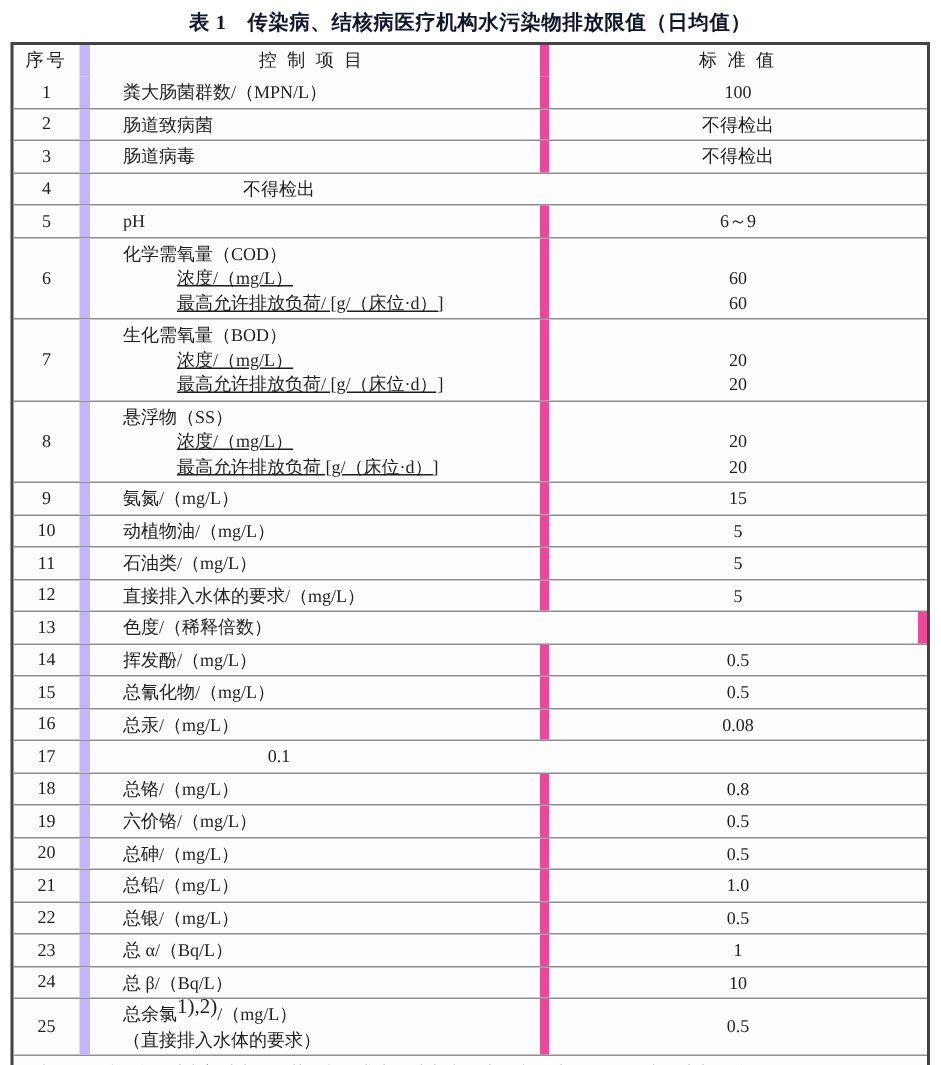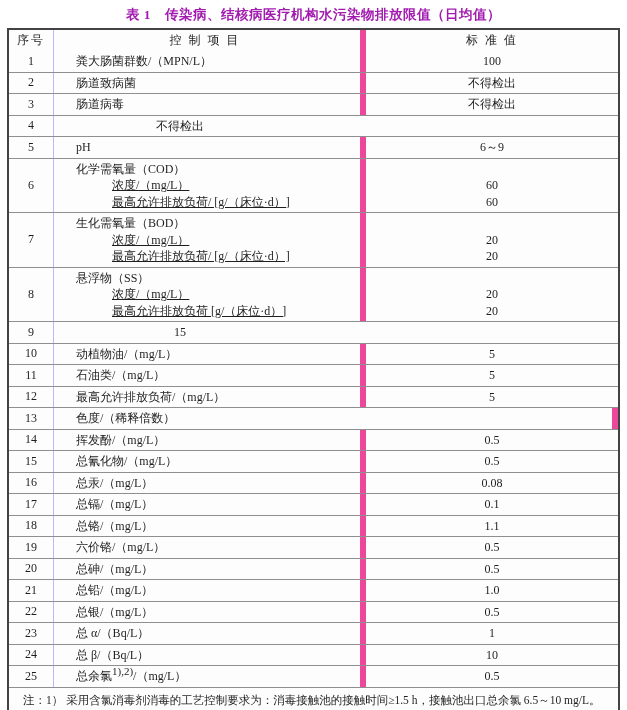--- a/index.html
+++ b/index.html
@@ -3,49 +3,49 @@
 <meta charset="utf-8">
 <style>
   html,body{margin:0;padding:0;}
   body{
     width:627px;height:710px;overflow:hidden;background:#ffffff;
     font-family:"Liberation Serif","DejaVu Serif",serif;color:#1f1f1f;
   }
   .page{padding-top:3px;}
   .doc-title{
     text-align:center;font-weight:bold;font-size:13.5px;letter-spacing:0.5px;
-    padding:3px 0 4px 0;color:#a21caf;
+    padding:3px 0 4px 0;color:#0f172a;
   }
   .std-table{
     margin:0 7px;border:2px solid #434343;background:#fdfdfd;
   }
   .t-row{display:flex;border-top:1px solid #8f8f8f;min-height:20px;}
   .t-row:first-child{border-top:none;}
   .c-no{
-    width:44px;flex:none;border-right:1px solid #c4b5fd;
+    width:44px;flex:none;border-right:7px solid #c4b5fd;
     display:flex;align-items:center;justify-content:center;
     font-size:12px;
   }
   .c-item{
     flex:1;border-right:6px solid #ec4899;
     display:flex;flex-direction:column;justify-content:center;
     padding:2px 4px 2px 0;font-size:12px;
   }
   .c-val{
     width:252px;flex:none;
     display:flex;flex-direction:column;justify-content:center;align-items:center;
     text-align:center;padding:2px 0;font-size:12px;
   }
   .line{line-height:16.5px;white-space:nowrap;}
   .ind0{padding-left:22px;}
   .ind1{padding-left:58px;text-decoration:underline;}
   .hdr .c-no,.hdr .c-item,.hdr .c-val{justify-content:center;align-items:center;text-align:center;}
   .hdr{min-height:21px;}
   .hdr .hline{letter-spacing:2px;line-height:17px;font-size:12px;}
-  sup{font-size:11px;line-height:0;}
+  sup{font-size:14px;line-height:0;}
   .note{
     border-top:1px solid #8f8f8f;padding:4px 10px 4px 14px;font-size:11.5px;
   }
   .note-line{line-height:17px;display:flex;}
   .note-label{flex:none;}
 </style>
 </head>
 <body>
 
 <div class="page">
@@ -141,20 +141,23 @@
             <div class="line ind1">最高允许排放负荷 [g/（床位·d）]</div>
           </div>
           <div class="c-val">
             <div class="line">&nbsp;</div>
             <div class="line">20</div>
             <div class="line">20</div>
           </div>
         </div>
         <div class="t-row">
           <div class="c-no">9</div>
+          <div class="c-item">
+            <div class="line ind0">氨氮/（mg/L）</div>
+          </div>
           <div class="c-val">
             <div class="line">15</div>
           </div>
         </div>
         <div class="t-row">
           <div class="c-no">10</div>
           <div class="c-item">
             <div class="line ind0">动植物油/（mg/L）</div>
           </div>
           <div class="c-val">
@@ -166,21 +169,21 @@
           <div class="c-item">
             <div class="line ind0">石油类/（mg/L）</div>
           </div>
           <div class="c-val">
             <div class="line">5</div>
           </div>
         </div>
         <div class="t-row">
           <div class="c-no">12</div>
           <div class="c-item">
-            <div class="line ind0">最高允许排放负荷/（mg/L）</div>
+            <div class="line ind0">直接排入水体的要求/（mg/L）</div>
           </div>
           <div class="c-val">
             <div class="line">5</div>
           </div>
         </div>
         <div class="t-row">
           <div class="c-no">13</div>
           <div class="c-item">
             <div class="line ind0">色度/（稀释倍数）</div>
           </div>
@@ -207,34 +210,31 @@
           <div class="c-no">16</div>
           <div class="c-item">
             <div class="line ind0">总汞/（mg/L）</div>
           </div>
           <div class="c-val">
             <div class="line">0.08</div>
           </div>
         </div>
         <div class="t-row">
           <div class="c-no">17</div>
-          <div class="c-item">
-            <div class="line ind0">总镉/（mg/L）</div>
-          </div>
           <div class="c-val">
             <div class="line">0.1</div>
           </div>
         </div>
         <div class="t-row">
           <div class="c-no">18</div>
           <div class="c-item">
             <div class="line ind0">总铬/（mg/L）</div>
           </div>
           <div class="c-val">
-            <div class="line">1.1</div>
+            <div class="line">0.8</div>
           </div>
         </div>
         <div class="t-row">
           <div class="c-no">19</div>
           <div class="c-item">
             <div class="line ind0">六价铬/（mg/L）</div>
           </div>
           <div class="c-val">
             <div class="line">0.5</div>
           </div>
@@ -281,20 +281,21 @@
             <div class="line ind0">总 β/（Bq/L）</div>
           </div>
           <div class="c-val">
             <div class="line">10</div>
           </div>
         </div>
         <div class="t-row">
           <div class="c-no">25</div>
           <div class="c-item">
             <div class="line ind0">总余氯<sup>1),2)</sup>/（mg/L）</div>
+            <div class="line ind0">（直接排入水体的要求）</div>
           </div>
           <div class="c-val">
             <div class="line">0.5</div>
           </div>
         </div>
       </div>
 
     <div class="note">
       <div class="note-line">
         <span class="note-label">注：</span>

